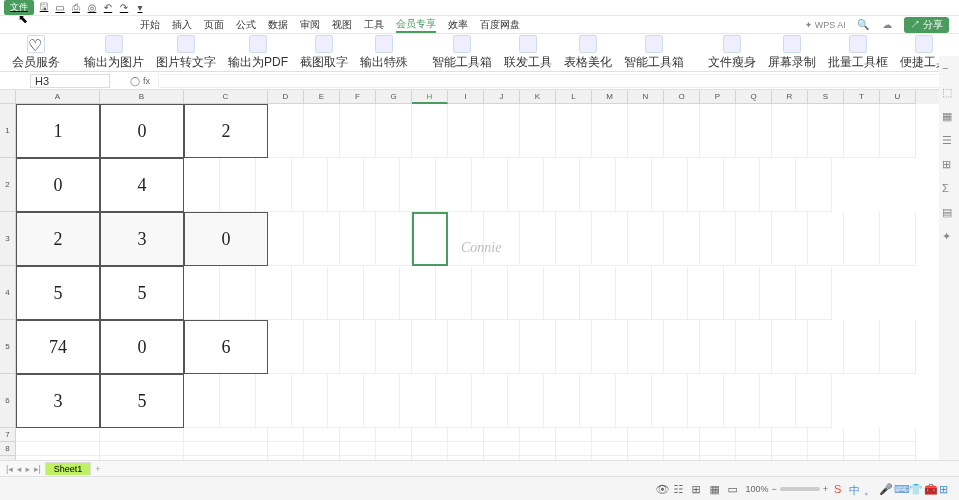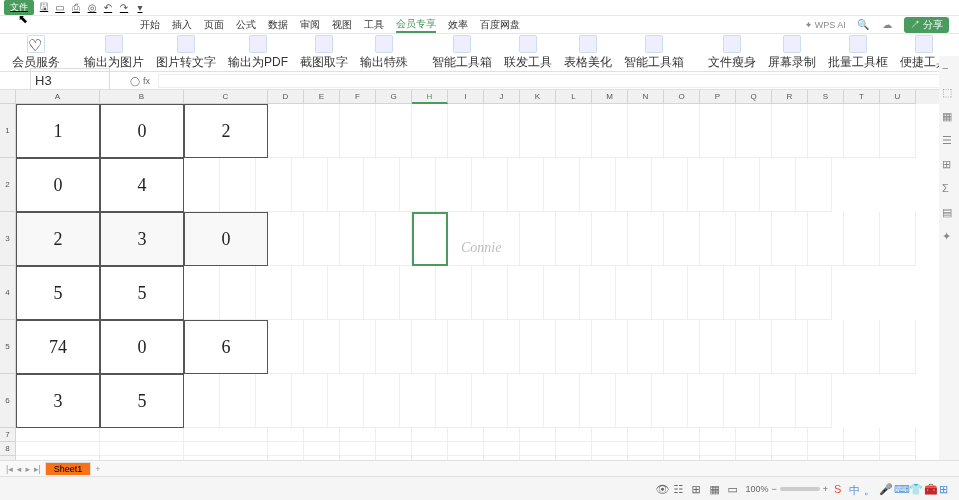--- a/index.html
+++ b/index.html
@@ -24,21 +24,21 @@
 .ribbon-btn { display: flex; flex-direction: column; align-items: center; gap: 1px; cursor: pointer; padding: 0 2px; }
 .ribbon-icon { width: 18px; height: 18px; background: #eef; border: 1px solid #cde; border-radius: 2px; }
 .ribbon-lbl { font-size: 12px; color: #333; white-space: nowrap; }
 .ribbon-sep { width: 1px; height: 30px; background: #e8e8e8; margin: 0 2px; }
 .ribbon-thumb { width: 28px; height: 16px; background: #f0f6f0; border: 1px solid #cde0cd; display: flex; align-items: center; justify-content: center; font-size: 6px; color: #4a9b5e; }
 .ribbon-thumb-row { display: flex; flex-direction: column; gap: 1px; }
 .ribbon-thumb-pair { display: flex; gap: 2px; }
 
 
 .fbar { height: 18px; background: #fff; display: flex; align-items: center; border-bottom: 1px solid #e0e0e0; }
-.namebox { width: 80px; height: 14px; border: 1px solid #ddd; margin-left: 30px; font-size: 13px; padding: 12px 4px; display: flex; align-items: center; color: #333; }
+.namebox { width: 80px; height: 14px; border: 1px solid #ddd; margin-left: 30px; font-size: 11px; padding: 0 4px; display: flex; align-items: center; color: #333; }
 .fx { margin-left: 20px; font-size: 9px; color: #666; display: flex; align-items: center; gap: 3px; }
 .formula-input { flex: 1; height: 14px; border: 1px solid #eee; margin: 0 8px; }
 
 
 .grid-wrap { display: flex; height: 390px; }
 .row-hdrs { background: #f1f1f1; width: 16px; }
 .corner { height: 14px; background: #f1f1f1; border-bottom: 1px solid #d4d4d4; border-right: 1px solid #d4d4d4; }
 .rh { height: 14px; border-bottom: 1px solid #d4d4d4; border-right: 1px solid #d4d4d4; display: flex; align-items: center; justify-content: center; font-size: 8px; color: #555; }
 .rh.big { height: 54px; }
 .grid-main { flex: 1; position: relative; background: #fff; overflow: hidden; }
@@ -61,21 +61,21 @@
 
 .watermark { position: absolute; color: #bbb; font-style: italic; font-family: "Brush Script MT", cursive; font-size: 14px; }
 
 
 .rightstrip { position: absolute; right: 0; top: 56px; width: 20px; background: #f5f5f5; height: 410px; display: flex; flex-direction: column; gap: 10px; align-items: center; padding-top: 6px; }
 .rs-ic { width: 14px; height: 14px; color: #888; font-size: 11px; }
 
 
 .sheettabs { position: absolute; bottom: 24px; left: 0; right: 0; height: 16px; background: #f8f8f8; display: flex; align-items: center; font-size: 9px; border-top: 1px solid #e0e0e0; padding-left: 6px; gap: 4px; }
 .st-nav { color: #999; font-size: 9px; }
-.st-tab { background: #f97316; padding: 1px 8px; border: 1px solid #ddd; border-bottom: none; }
+.st-tab { background: #bef264; padding: 1px 8px; border: 1px solid #ddd; border-bottom: none; }
 
 
 .statusbar { position: absolute; bottom: 0; left: 0; right: 0; height: 24px; display: flex; align-items: center; justify-content: flex-end; gap: 6px; padding: 0 8px; font-size: 9px; color: #666; background: #f5f5f5; border-top: 1px solid #e0e0e0; }
 .statusbar .zoom { display: flex; align-items: center; gap: 3px; }
 .statusbar .right-icons { display: flex; gap: 3px; }
 .si { width: 12px; height: 12px; font-size: 11px; }
 
 .cursor-fake { position: absolute; top: 12px; left: 18px; font-size: 12px; color: #000; pointer-events: none; z-index: 100; }
 </style>
 </head>

